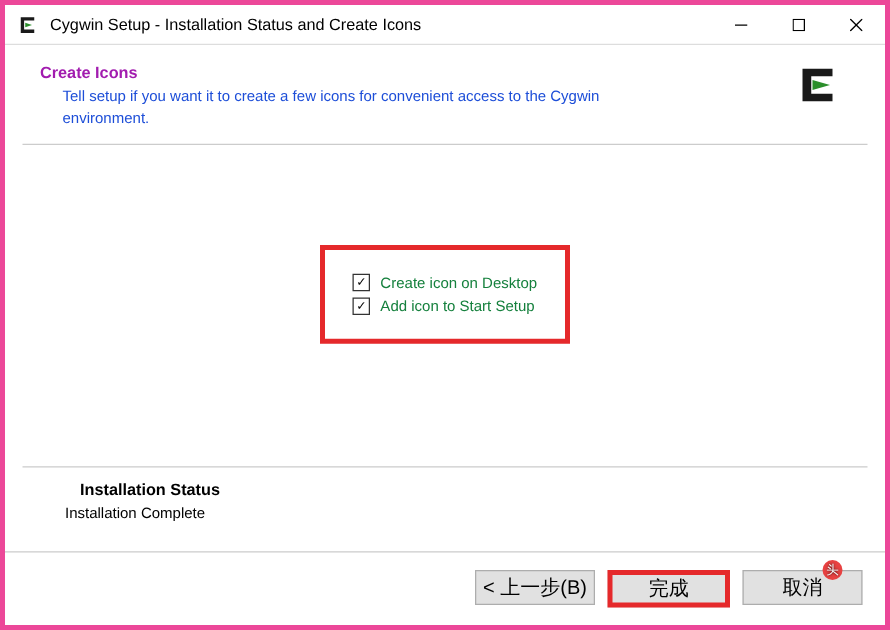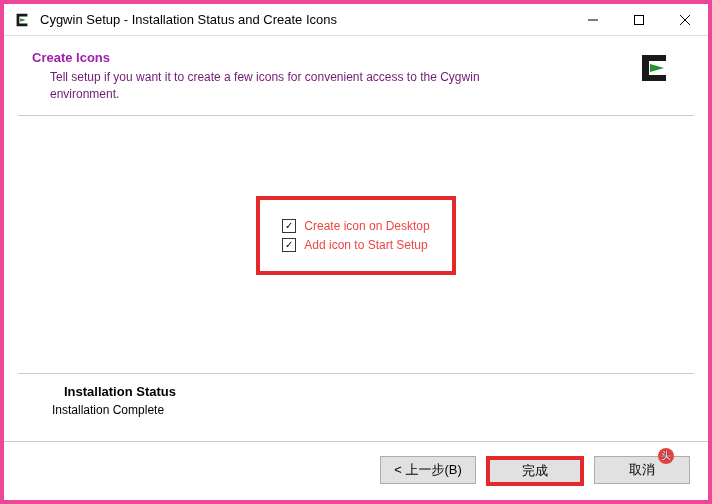--- a/index.html
+++ b/index.html
@@ -6,33 +6,33 @@
     body { font-family: "Microsoft YaHei", "Segoe UI", Tahoma, sans-serif; font-size: 12px; background: #fff; }
     .window { width: 712px; height: 504px; border: 4px solid #ec4899; background: #fff; display: flex; flex-direction: column; }
     .titlebar { height: 32px; display: flex; align-items: center; border-bottom: 1px solid #ddd; background: #fff; }
     .titlebar .app-icon { width: 20px; height: 20px; margin-left: 8px; display: flex; align-items: center; justify-content: center; }
     .titlebar .title { margin-left: 8px; font-size: 13px; color: #000; flex: 1; }
     .winbtn { width: 46px; height: 32px; display: flex; align-items: center; justify-content: center; color: #222; font-family: Arial; }
     .content { flex: 1; display: flex; flex-direction: column; padding: 0; }
     .header-section { padding: 14px 18px 12px 28px; display: flex; }
     .header-text { flex: 1; }
     .header-title { font-weight: bold; font-size: 13px; color: #a21caf; margin-bottom: 4px; }
-    .header-desc { font-size: 12px; color: #701a75; margin-left: 18px; line-height: 1.4; max-width: 440px; }
+    .header-desc { font-size: 12px; color: #1d4ed8; margin-left: 18px; line-height: 1.4; max-width: 440px; }
     .header-icon { width: 36px; height: 36px; margin-right: 18px; }
     .divider { height: 1px; background: #ccc; margin: 0 14px; }
     .checkbox-area { flex: 1; display: flex; align-items: flex-start; justify-content: center; padding-top: 80px; }
     .checkbox-box { border: 4px solid #e5292b; padding: 14px 22px; }
     .chk-row { display: flex; align-items: center; margin: 5px 0; }
     .chk { width: 14px; height: 14px; border: 1px solid #333; margin-right: 8px; display: flex; align-items: center; justify-content: center; background: #fff; font-size: 10px; }
-    .chk-label { font-size: 12px; color: #ef4444; }
+    .chk-label { font-size: 12px; color: #15803d; }
     .status-section { padding: 10px 18px 24px 28px; }
     .status-title { font-weight: bold; font-size: 13px; color: #000; margin-bottom: 4px; padding-left: 32px; }
     .status-text { font-size: 12px; color: #000; margin-left: 20px; }
     .footer { border-top: 1px solid #ccc; padding: 14px 18px; display: flex; justify-content: flex-end; gap: 10px; }
-    .btn { min-width: 96px; height: 28px; border: 1px solid #adadad; background: #e1e1e1; font-size: 13px; color: #000; display: flex; align-items: center; justify-content: center; cursor: pointer; }
+    .btn { min-width: 96px; height: 28px; border: 1px solid #adadad; background: #e1e1e1; font-size: 16px; color: #000; display: flex; align-items: center; justify-content: center; cursor: pointer; }
     .btn.finish { border: 4px solid #e5292b; box-sizing: content-box; height: 22px; min-width: 90px; }
     .watermark { position: absolute; right: 38px; bottom: 40px; font-size: 12px; color: #fff; text-shadow: 0 0 2px #000; display: flex; align-items: center; gap: 4px; }
     .wm-icon { width: 16px; height: 16px; border-radius: 50%; background: #e84242; display: inline-flex; align-items: center; justify-content: center; color: #fff; font-size: 10px; }
     .wrapper { position: relative; }
   </style>
 </head>
 <body>
 
 <div class="wrapper">
 <div class="window">

